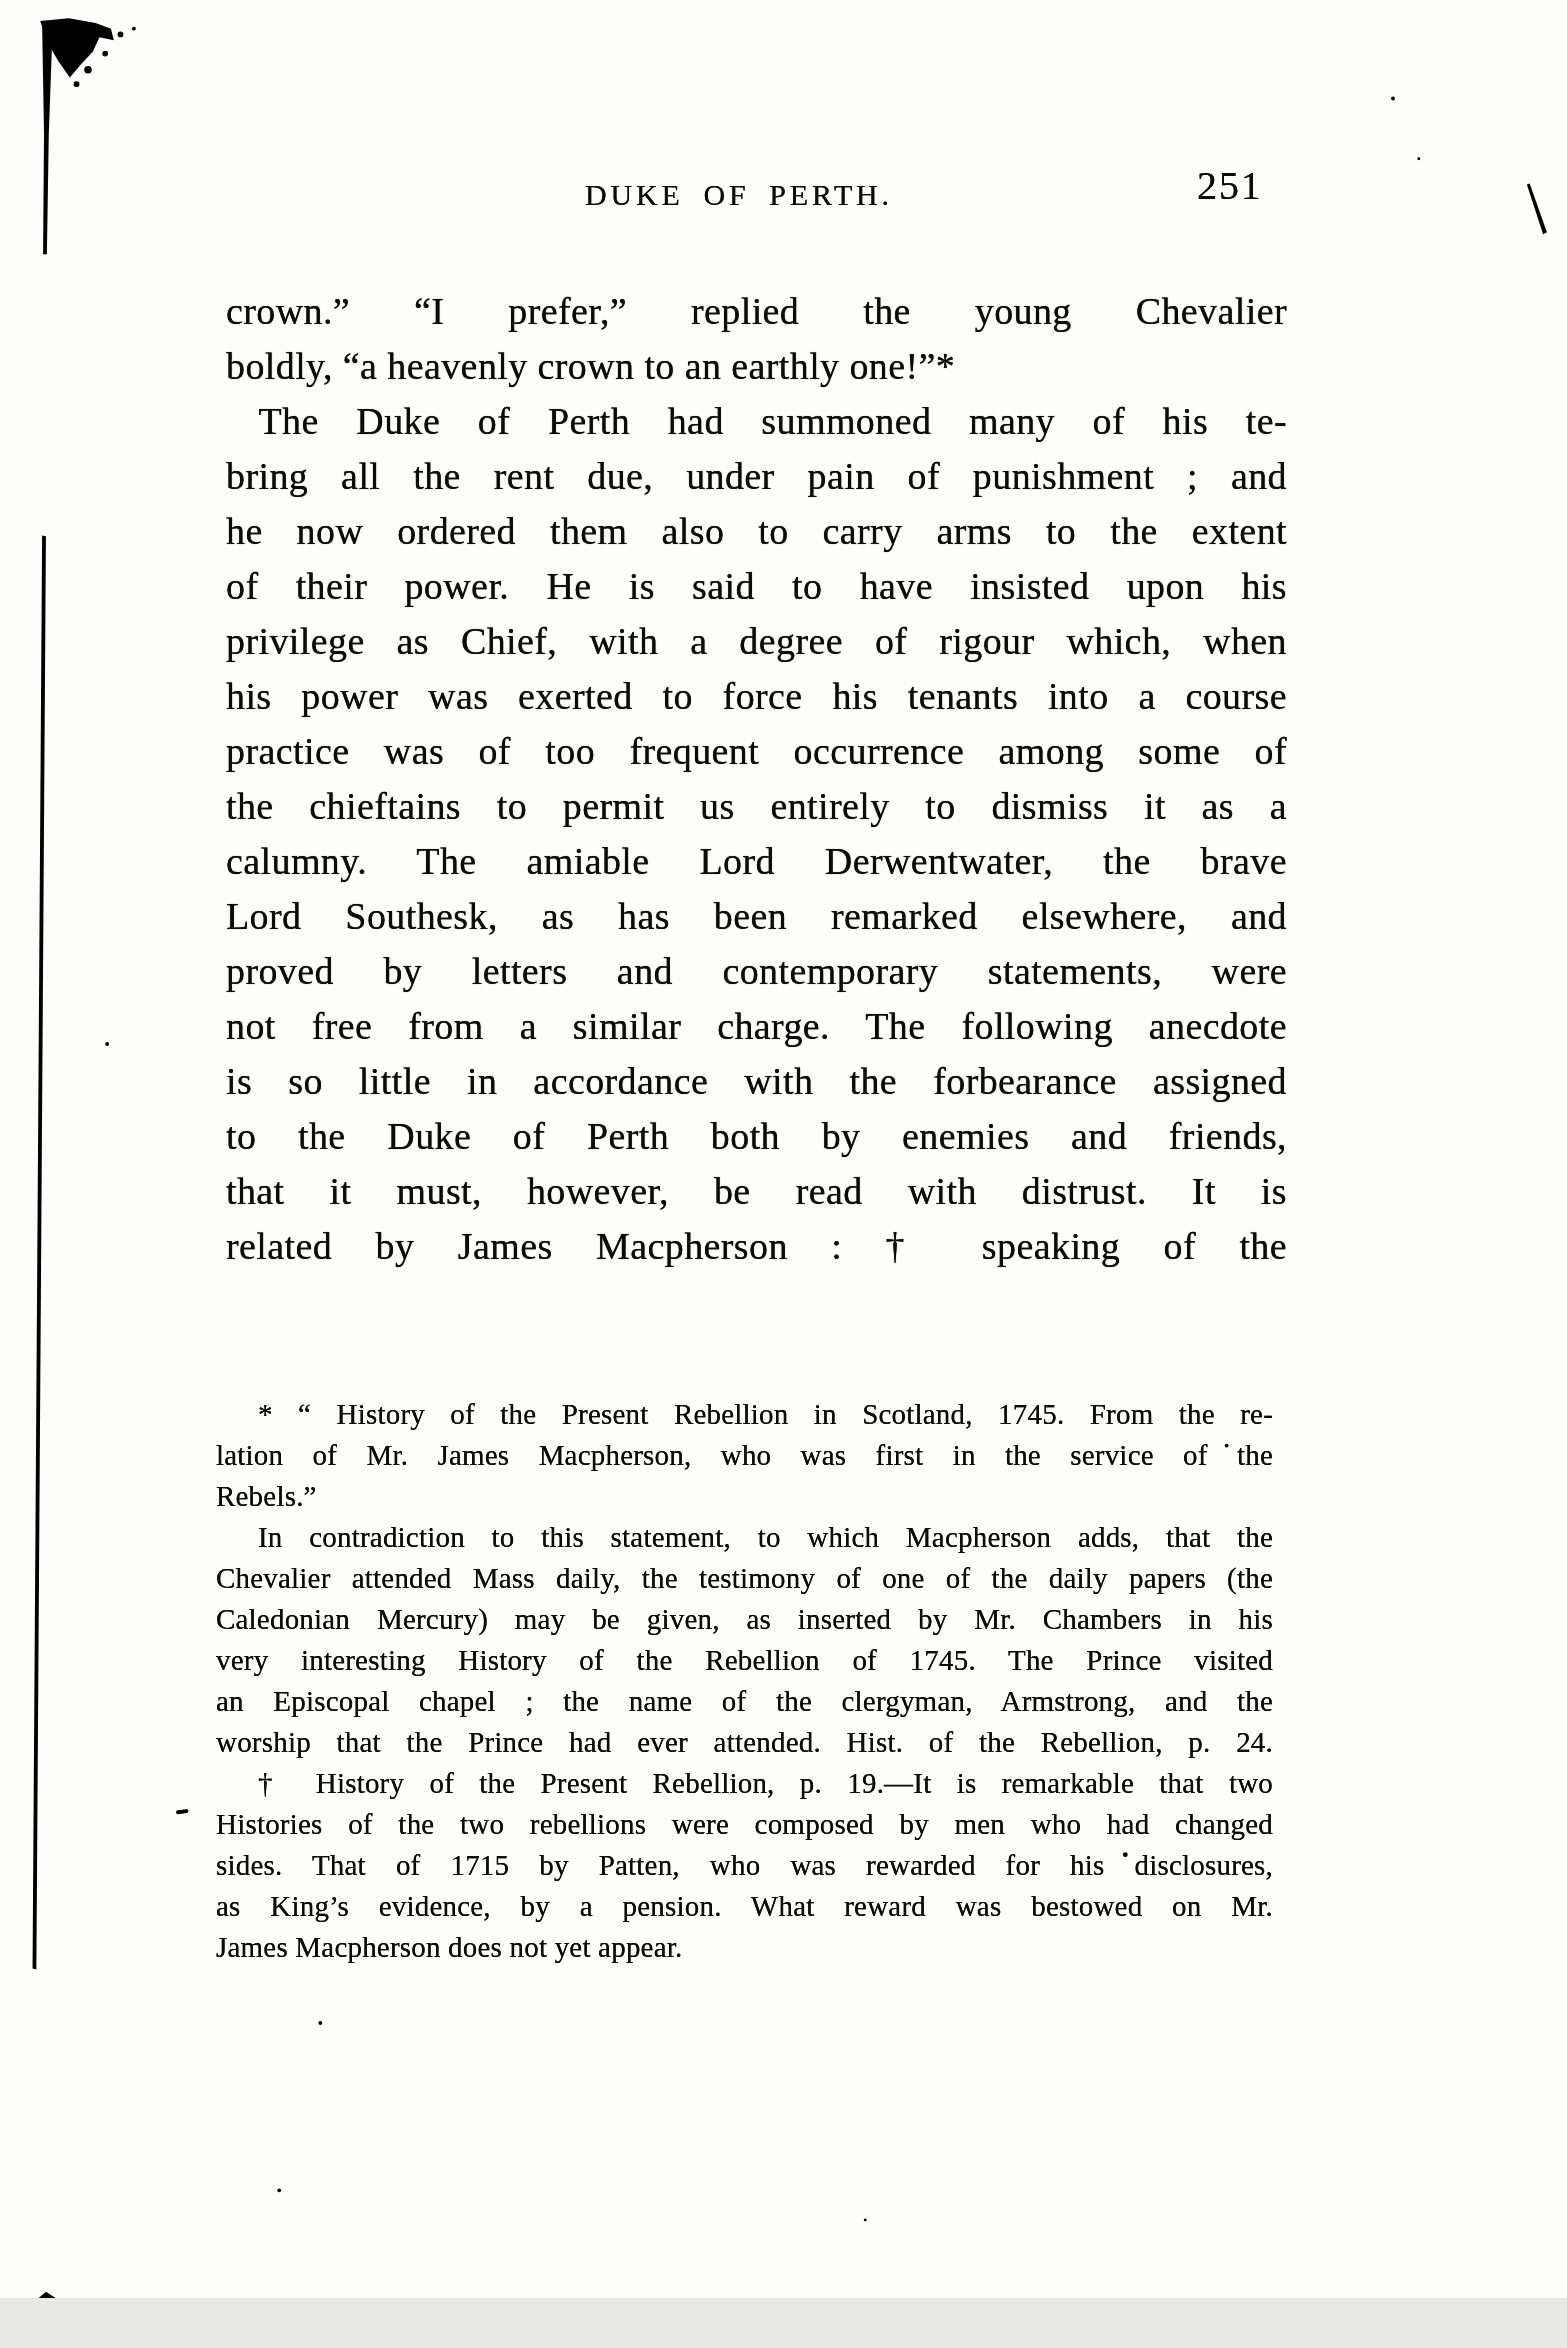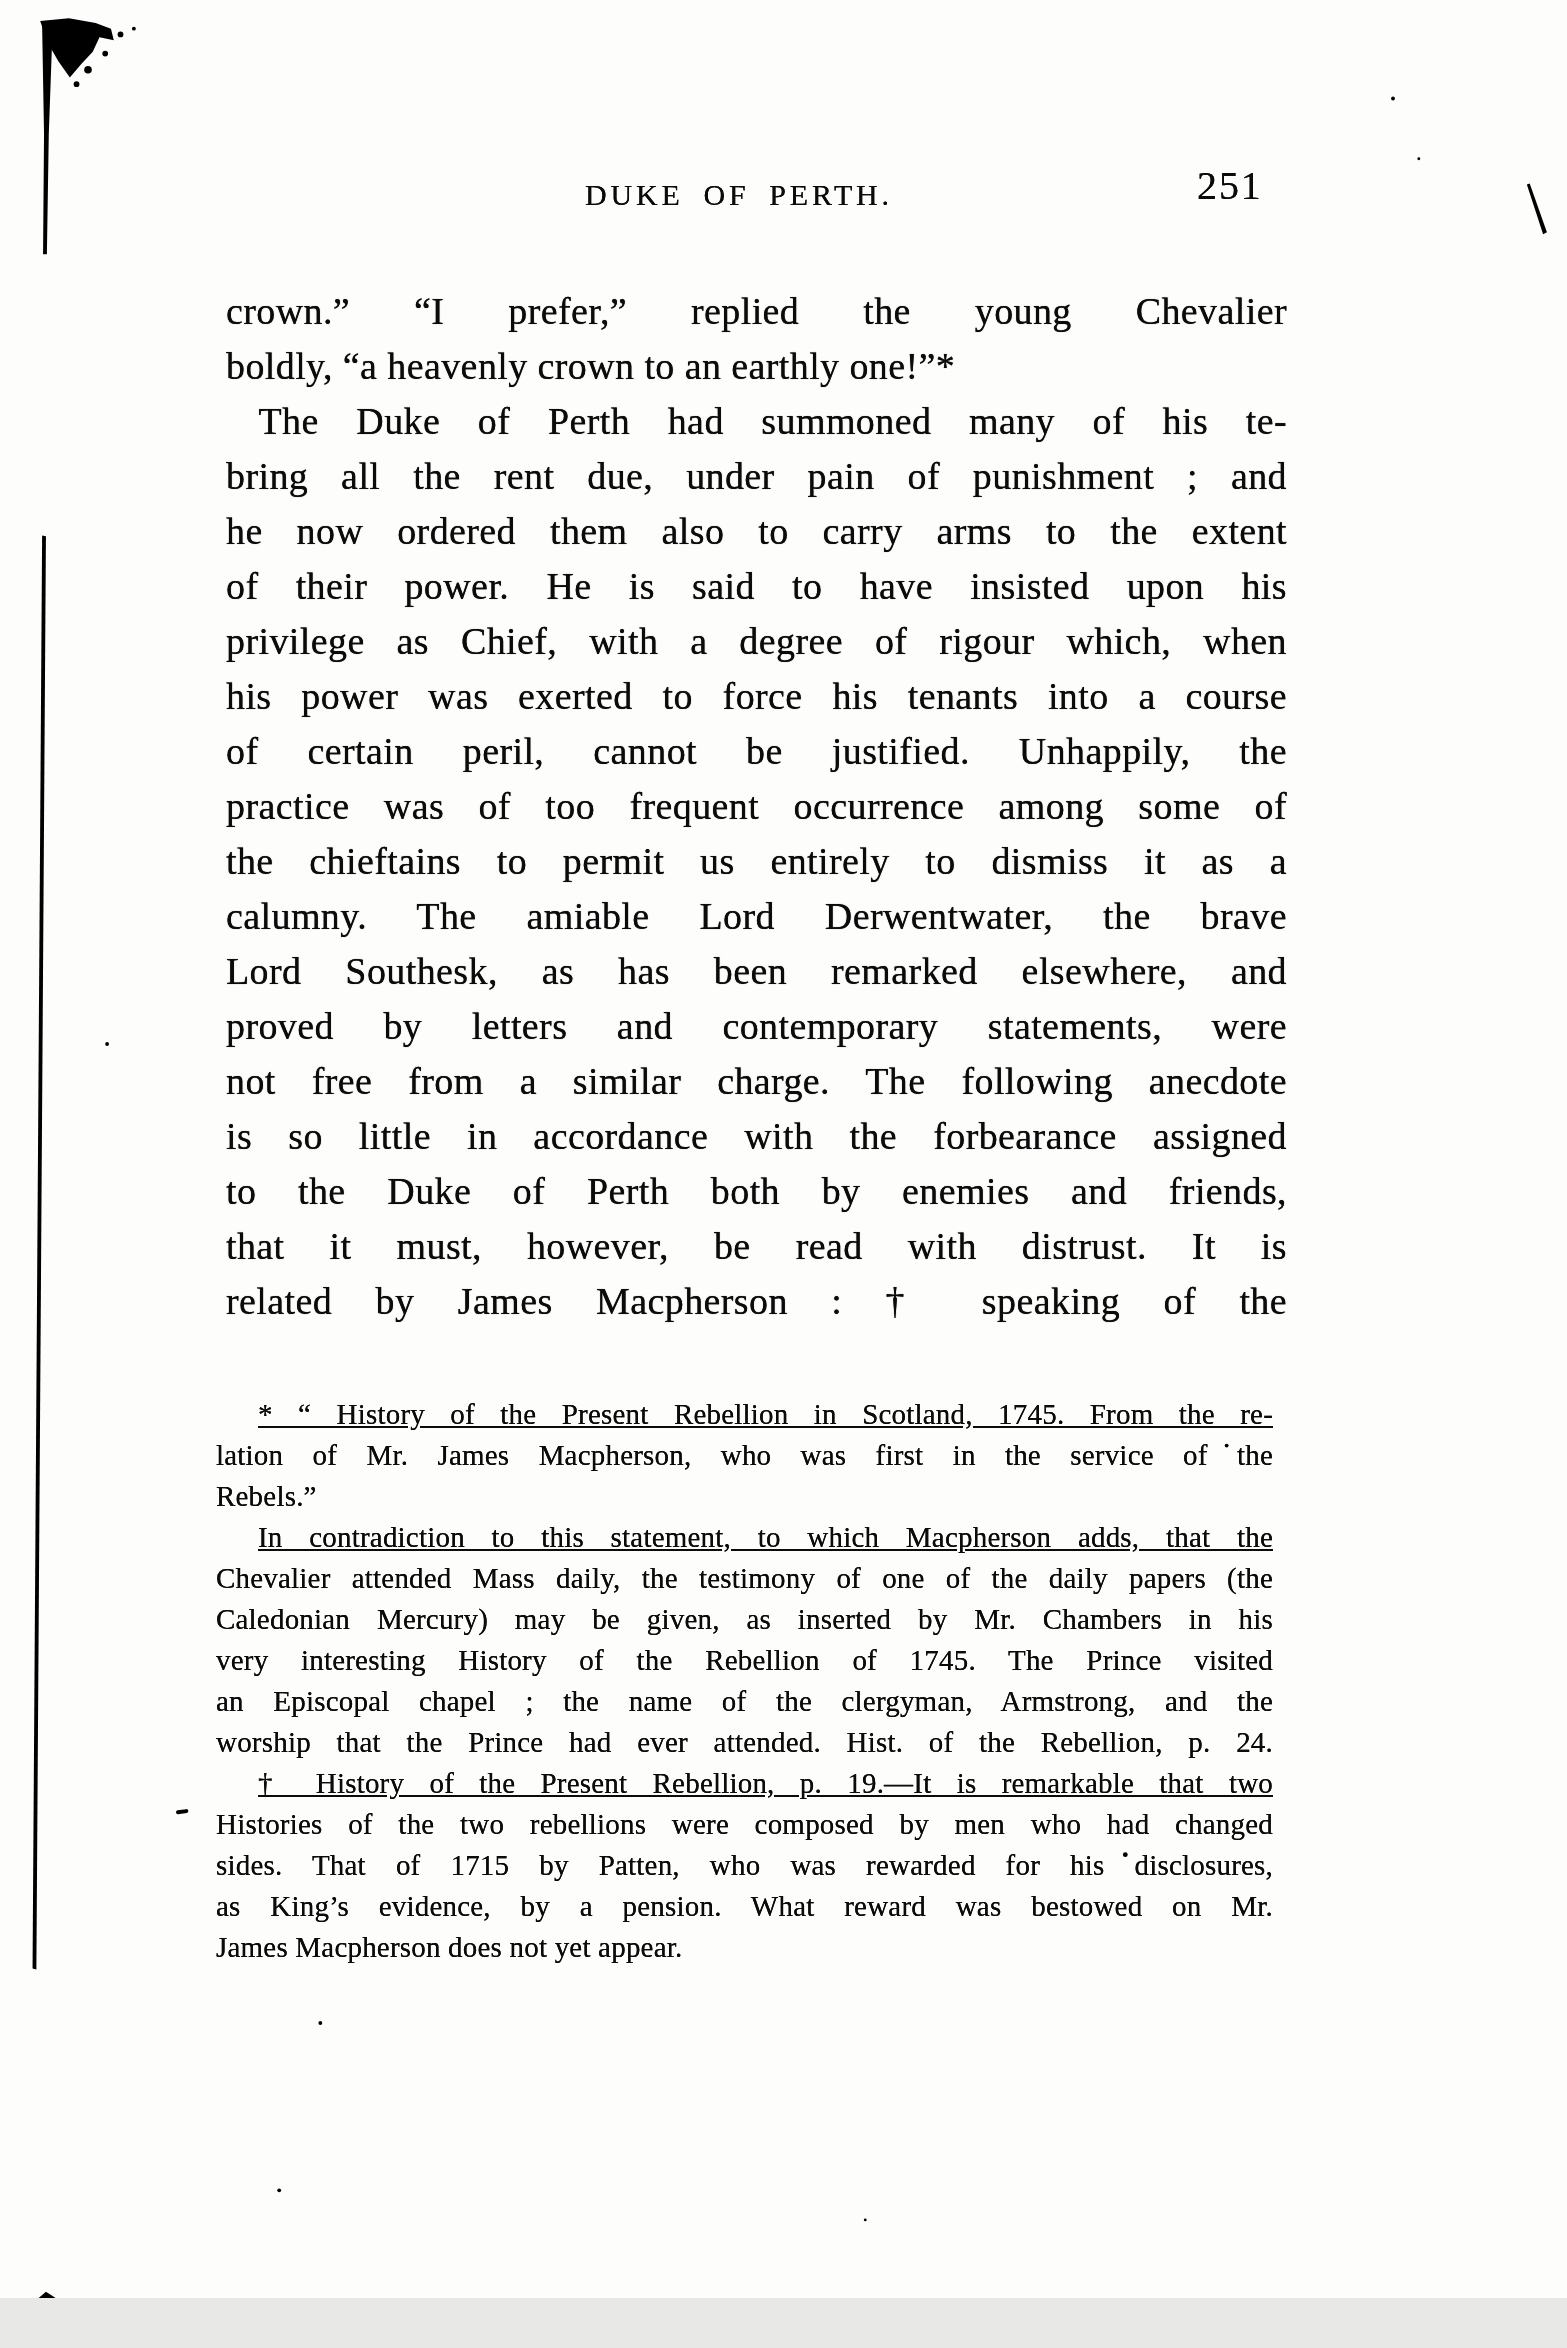--- a/index.html
+++ b/index.html
@@ -36,42 +36,41 @@
     position:absolute;left:216px;top:1394px;width:1057px;
   }
   .fline{
     height:41px;line-height:41px;overflow:hidden;
     font-size:29px;letter-spacing:0.2px;
     text-shadow:0 0 0.5px currentColor;
   }
   .justify{text-align:justify;}
   .justify::after{content:"";display:inline-block;width:100%;height:0;}
   .bline.indent{text-indent:32.5px;}
-  .fline.indent{text-indent:42px;text-decoration:underline;}
+  .fline.indent{text-indent:42px;}
   .artifacts{position:absolute;left:0;top:0;pointer-events:none;}
 </style>
 </head>
 <body>
 
 <div class="page">
 
   <div class="header-title">DUKE OF PERTH.</div>
 
   <div class="page-number">251</div>
 
   <div class="body-text">
       <div class="bline justify">crown.”  “I prefer,” replied the young Chevalier</div>
       <div class="bline">boldly, “a heavenly crown to an earthly one!”*</div>
       <div class="bline justify indent">The Duke of Perth had summoned many of his te-</div>
       <div class="bline justify">bring all the rent due, under pain of punishment ; and</div>
       <div class="bline justify">he now ordered them also to carry arms to the extent</div>
       <div class="bline justify">of their power.  He is said to have insisted upon his</div>
       <div class="bline justify">privilege as Chief, with a degree of rigour which, when</div>
       <div class="bline justify">his power was exerted to force his tenants into a course</div>
-      <div class="bline justify">of certain peril, cannot be justified.  Unhappily, the</div>
       <div class="bline justify">practice was of too frequent occurrence among some of</div>
       <div class="bline justify">the chieftains to permit us entirely to dismiss it as a</div>
       <div class="bline justify">calumny.  The amiable Lord Derwentwater, the brave</div>
       <div class="bline justify">Lord Southesk, as has been remarked elsewhere, and</div>
       <div class="bline justify">proved by letters and contemporary statements, were</div>
       <div class="bline justify">not free from a similar charge.  The following anecdote</div>
       <div class="bline justify">is so little in accordance with the forbearance assigned</div>
       <div class="bline justify">to the Duke of Perth both by enemies and friends,</div>
       <div class="bline justify">that it must, however, be read with distrust.  It is</div>
       <div class="bline justify">related by James Macpherson : † speaking of the</div>

